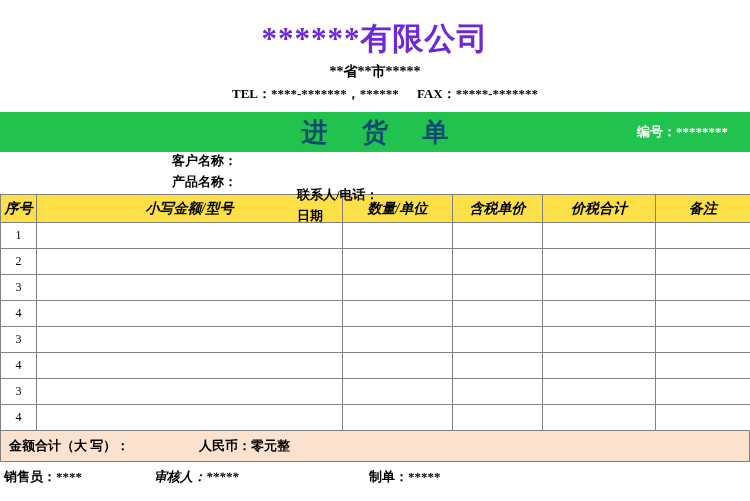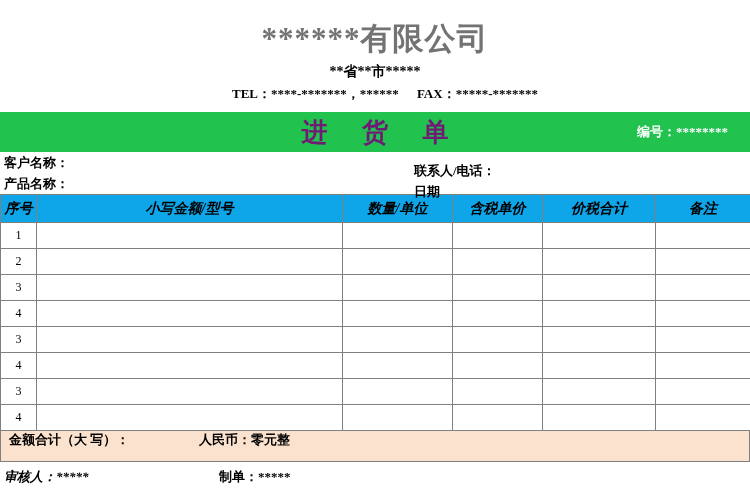--- a/index.html
+++ b/index.html
@@ -25,21 +25,21 @@
   .head {
     padding-top: 22px;
     text-align: center;
   }
   .company-name {
     font-family: "Liberation Serif", serif;
     font-size: 31px;
     font-weight: bold;
     letter-spacing: 1px;
     line-height: 1.1;
-    color: #737373;
+    color: #6d28d9;
   }
   .company-addr {
     font-family: "Liberation Serif", serif;
     font-size: 14px;
     font-weight: bold;
     margin-top: 8px;
     line-height: 1.2;
   }
   .company-contact {
     font-family: "Liberation Serif", serif;
@@ -64,21 +64,21 @@
     position: relative;
   }
   .title-bar .doc-title {
     position: absolute;
     left: 0;
     right: 0;
     text-align: center;
     font-family: "Liberation Serif", serif;
     font-size: 26px;
     font-weight: bold;
-    color: #701a75;
+    color: #0c4a6e;
     letter-spacing: 14px;
     text-indent: 14px;
   }
   .title-bar .doc-no {
     position: absolute;
     right: 22px;
     font-family: "Liberation Serif", serif;
     font-size: 13px;
     font-weight: bold;
     color: #ffffff;
@@ -87,20 +87,21 @@
   
   .info-row {
     height: 21px;
     display: flex;
     align-items: center;
     font-family: "Liberation Serif", serif;
     font-size: 13px;
     font-weight: bold;
     padding-left: 4px;
     box-sizing: border-box;
+    flex-direction: column;
   }
   .info-row .f1 { width: 410px; }
   .info-row .f2 { width: 160px; margin-top: 16px; }
   .info-row .f3 { flex: 1; }
 
   
   table.grid {
     border-collapse: collapse;
     width: 750px;
     table-layout: fixed;
@@ -108,42 +109,42 @@
   table.grid td, table.grid th {
     border: 1px solid #808080;
     font-family: "Liberation Serif", serif;
     font-size: 13px;
     padding: 0;
     height: 25px;
     text-align: center;
     vertical-align: middle;
   }
   table.grid thead td {
-    background: #0ea5e9;
+    background: #fde047;
     font-weight: bold;
     font-size: 14px;
     font-style: italic;
     height: 27px;
   }
   table.grid tbody td {
     background: #ffffff;
   }
   table.grid tbody td.idx {
     font-size: 12px;
   }
 
   
   .totals {
     height: 31px;
     background: #fbe2cf;
     border: 1px solid #808080;
     border-top: none;
     box-sizing: border-box;
     display: flex;
-    align-items: flex-start;
+    align-items: center;
     font-family: "Liberation Serif", serif;
     font-size: 13px;
     font-weight: bold;
   }
   .totals .t-label { padding-left: 8px; width: 190px; }
   .totals .t-rmb { width: 260px; }
   .totals .t-small { flex: 1; }
 
   
   .footer {
@@ -275,17 +276,18 @@
       </tr>
     </tbody>
   </table>
 
   <div class="totals">
     <span class="t-label">金额合计（大  写）：</span>
     <span class="t-rmb">人民币：零元整</span>
   </div>
 
   <div class="footer">
+    <span class="c1">销售员：****</span>
     <span class="c2">审核人：*****</span>
     <span class="c3">制单：*****</span>
   </div>
 
 </div>
 
 </body></html>

